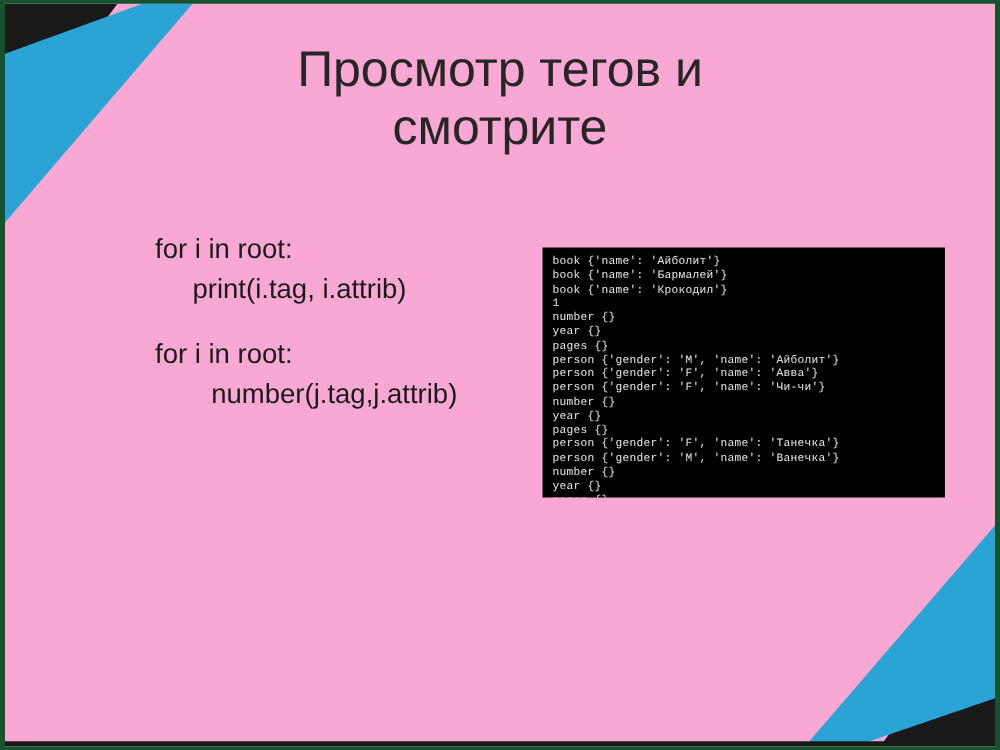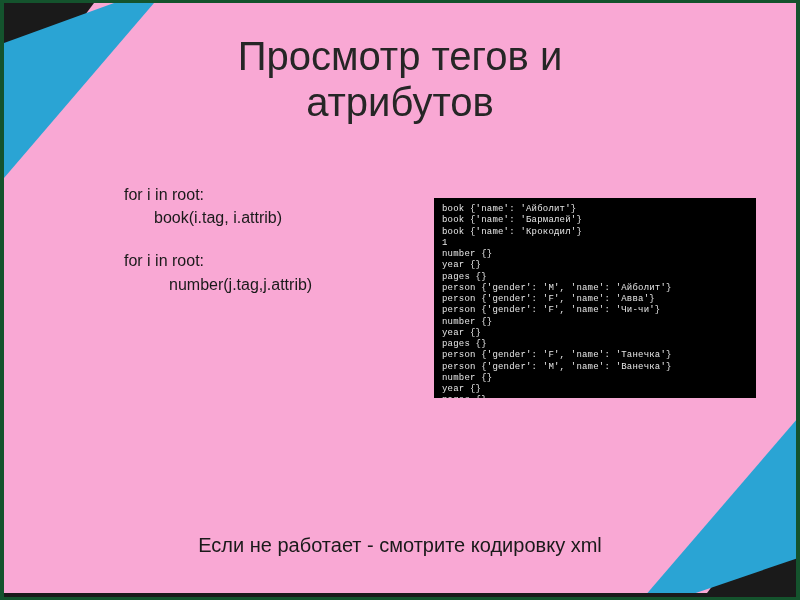--- a/index.html
+++ b/index.html
@@ -40,21 +40,21 @@
     font-size: 40px;
     font-weight: 400;
     color: #262626;
     line-height: 1.15;
   }
   .code-block {
     position: absolute;
     top: 180px;
     left: 120px;
     width: 300px;
-    font-size: 16px;
+    font-size: 22px;
     color: #1a1a1a;
     line-height: 1.45;
   }
   .code-block .indent { padding-left: 30px; }
   .code-block .indent2 { padding-left: 45px; }
   .terminal {
     position: absolute;
     top: 195px;
     left: 430px;
     width: 322px;
@@ -91,26 +91,26 @@
     <polygon points="0,40 110,0 150,0 0,175" fill="#2aa4d4"></polygon>
 
     <polygon points="794,594 700,594 794,470" fill="#1a1a1a"></polygon>
     <polygon points="794,555 680,594 640,594 794,415" fill="#2aa4d4"></polygon>
 
     <rect x="0" y="590" width="794" height="4" fill="#1a1a1a"></rect>
   </svg>
 
   <div class="title">
     <span>Просмотр тегов и</span><br>
-    <span>атрибутов</span>
+    <span>смотрите</span>
   </div>
 
   <div class="code-block">
     <div>for i in root:</div>
-    <div class="indent">book(i.tag, i.attrib)</div>
+    <div class="indent">print(i.tag, i.attrib)</div>
     <div style="height:20px"></div>
     <div>for i in root:</div>
     <div class="indent2">number(j.tag,j.attrib)</div>
   </div>
 
   <div class="terminal" id="terminal">book {'name': 'Айболит'}
 book {'name': 'Бармалей'}
 book {'name': 'Крокодил'}
 1
 number {}
@@ -123,15 +123,14 @@
 year {}
 pages {}
 person {'gender': 'F', 'name': 'Танечка'}
 person {'gender': 'M', 'name': 'Ванечка'}
 number {}
 year {}
 pages {}
 person {'gender': 'M', 'name': 'Крокодил'}
 person {'gender': 'M', 'name': 'Медведь'}</div>
 
-  <div class="footer-note">Если не работает -  смотрите кодировку xml</div>
 
 </div>
 
 </body></html>

